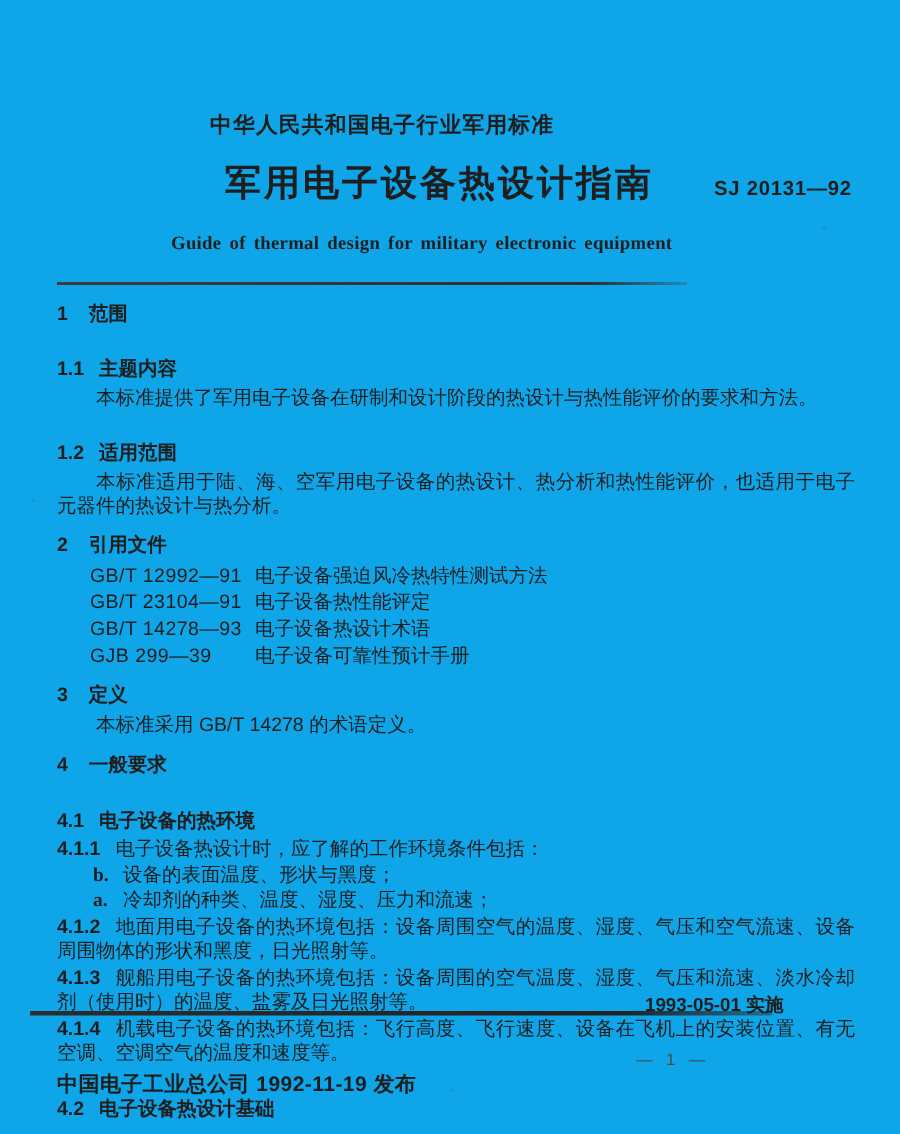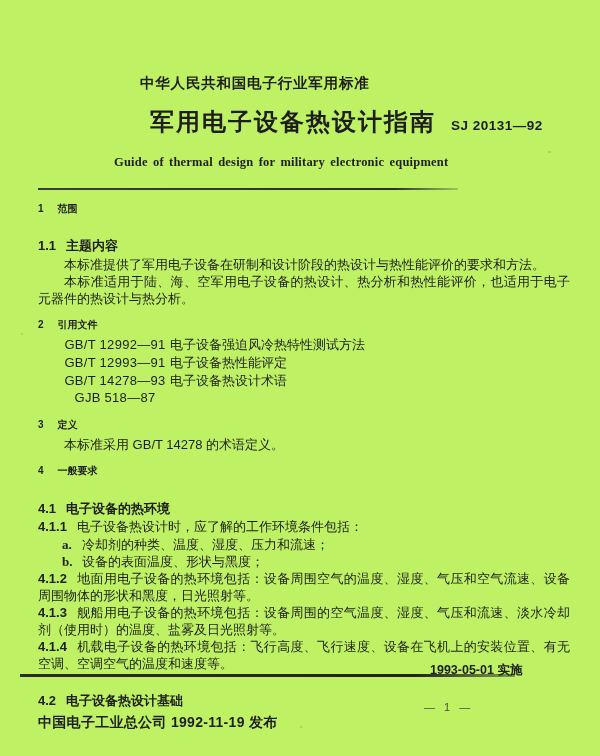--- a/index.html
+++ b/index.html
@@ -5,21 +5,21 @@
   html, body {
     margin: 0;
     padding: 0;
     background: #e8e8e6;
   }
   .page {
     position: relative;
     width: 600px;
     height: 756px;
     margin: 0 auto;
-    background: #bef264;
+    background: #0ea5e9;
     color: #1e1e1e;
     font-family: "Liberation Sans", "DejaVu Sans", sans-serif;
     overflow: hidden;
   }
   
   .std-class {
     position: absolute;
     left: 140px;
     top: 74px;
     font-size: 14.5px;
@@ -36,21 +36,21 @@
     white-space: nowrap;
   }
   .doc-title {
     font-size: 24px;
     font-weight: 700;
     letter-spacing: 2px;
   }
   .std-number {
     font-size: 13.5px;
     font-weight: 700;
-    margin-left: 15px;
+    margin-left: 40px;
     letter-spacing: 0.5px;
     text-align: center;
   }
   .title-en {
     position: absolute;
     left: 114px;
     top: 143px;
     font-family: "Liberation Serif", "DejaVu Serif", serif;
     font-weight: 700;
     font-size: 12.5px;
@@ -72,21 +72,21 @@
     position: absolute;
     left: 38px;
     right: 30px;
     top: 201px;
     font-size: 13px;
     line-height: 16.4px;
     text-align: justify;
   }
   .h1 {
     font-weight: 700;
-    font-size: 10px;
+    font-size: 13px;
     margin-top: 10px;
     margin-bottom: 4px;
     text-align: left;
   }
   .h1:first-child { margin-top: 0; }
   .h1 .num { margin-right: 14px; }
   .h2 {
     font-weight: 700;
     font-size: 13px;
     margin-top: 21px;
@@ -112,21 +112,21 @@
     display: inline-block;
     width: 20px;
     font-weight: 700;
     font-family: "Liberation Serif", serif;
   }
   .refs { margin: 3px 0 4px 0; }
   .ref-row {
     display: flex;
     padding-left: 22px;
     margin: 1.2px 0;
-    text-align: center;
+    text-align: left;
   }
   .ref-code {
     width: 110px;
     flex: 0 0 110px;
     letter-spacing: 0.3px;
   }
   
   .footer-rule {
     position: absolute;
     left: 20px;
@@ -182,46 +182,48 @@
   </div>
 
   <div class="title-en">Guide of thermal design for military electronic equipment</div>
 
   <div class="header-rule"></div>
 
   <div class="doc-body">
       <div class="h1"><span class="num">1</span><span>范围</span></div>
       <div class="h2"><span class="num">1.1</span><span>主题内容</span></div>
       <div class="p">本标准提供了军用电子设备在研制和设计阶段的热设计与热性能评价的要求和方法。</div>
+      <div class="h2"><span class="num">1.2</span><span>适用范围</span></div>
       <div class="p">本标准适用于陆、海、空军用电子设备的热设计、热分析和热性能评价，也适用于电子元器件的热设计与热分析。</div>
       <div class="h1"><span class="num">2</span><span>引用文件</span></div>
       <div class="refs">
         <div class="ref-row">
           <span class="ref-code">GB/T 12992—91</span>
           <span class="ref-title">电子设备强迫风冷热特性测试方法</span>
         </div>
         <div class="ref-row">
-          <span class="ref-code">GB/T 12993—91</span>
+          <span class="ref-code">GB/T 23104—91</span>
           <span class="ref-title">电子设备热性能评定</span>
         </div>
         <div class="ref-row">
           <span class="ref-code">GB/T 14278—93</span>
           <span class="ref-title">电子设备热设计术语</span>
         </div>
         <div class="ref-row">
-          <span class="ref-code">GJB 518—87</span>
+          <span class="ref-code">GJB 299—39</span>
+          <span class="ref-title">电子设备可靠性预计手册</span>
         </div>
       </div>
       <div class="h1"><span class="num">3</span><span>定义</span></div>
       <div class="p">本标准采用 GB/T 14278 的术语定义。</div>
       <div class="h1"><span class="num">4</span><span>一般要求</span></div>
       <div class="h2"><span class="num">4.1</span><span>电子设备的热环境</span></div>
       <div class="clause"><span class="num">4.1.1</span><span>电子设备热设计时，应了解的工作环境条件包括：</span></div>
+      <div class="li"><span class="marker">b.</span><span>设备的表面温度、形状与黑度；</span></div>
       <div class="li"><span class="marker">a.</span><span>冷却剂的种类、温度、湿度、压力和流速；</span></div>
-      <div class="li"><span class="marker">b.</span><span>设备的表面温度、形状与黑度；</span></div>
       <div class="clause"><span class="num">4.1.2</span><span>地面用电子设备的热环境包括：设备周围空气的温度、湿度、气压和空气流速、设备周围物体的形状和黑度，日光照射等。</span></div>
       <div class="clause"><span class="num">4.1.3</span><span>舰船用电子设备的热环境包括：设备周围的空气温度、湿度、气压和流速、淡水冷却剂（使用时）的温度、盐雾及日光照射等。</span></div>
       <div class="clause"><span class="num">4.1.4</span><span>机载电子设备的热环境包括：飞行高度、飞行速度、设备在飞机上的安装位置、有无空调、空调空气的温度和速度等。</span></div>
       <div class="h2"><span class="num">4.2</span><span>电子设备热设计基础</span></div>
     </div>
 
   <div class="footer-rule"></div>
 
   <div class="footer-issue">中国电子工业总公司 1992-11-19 发布</div>
 

